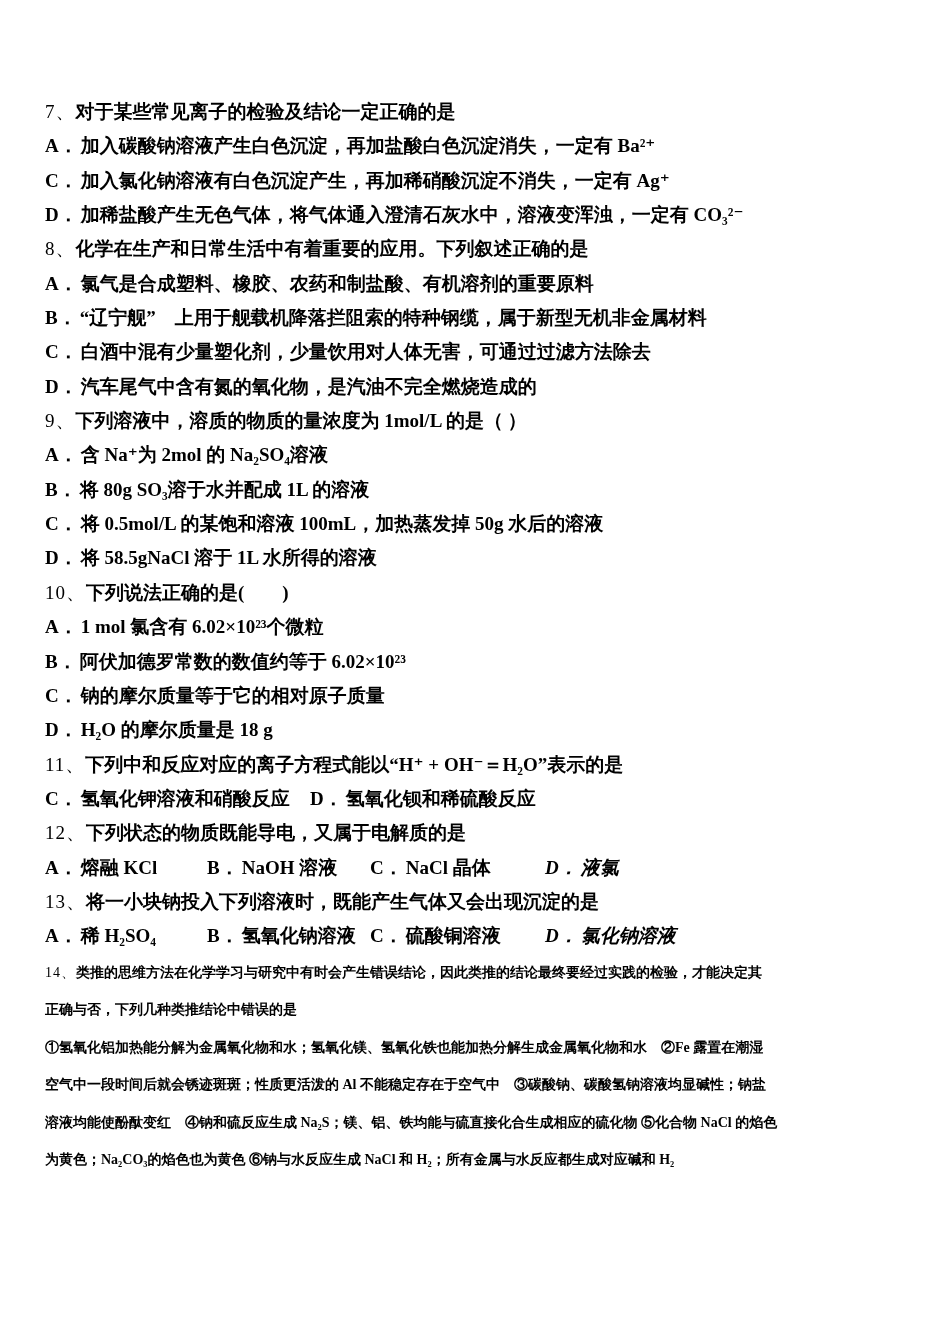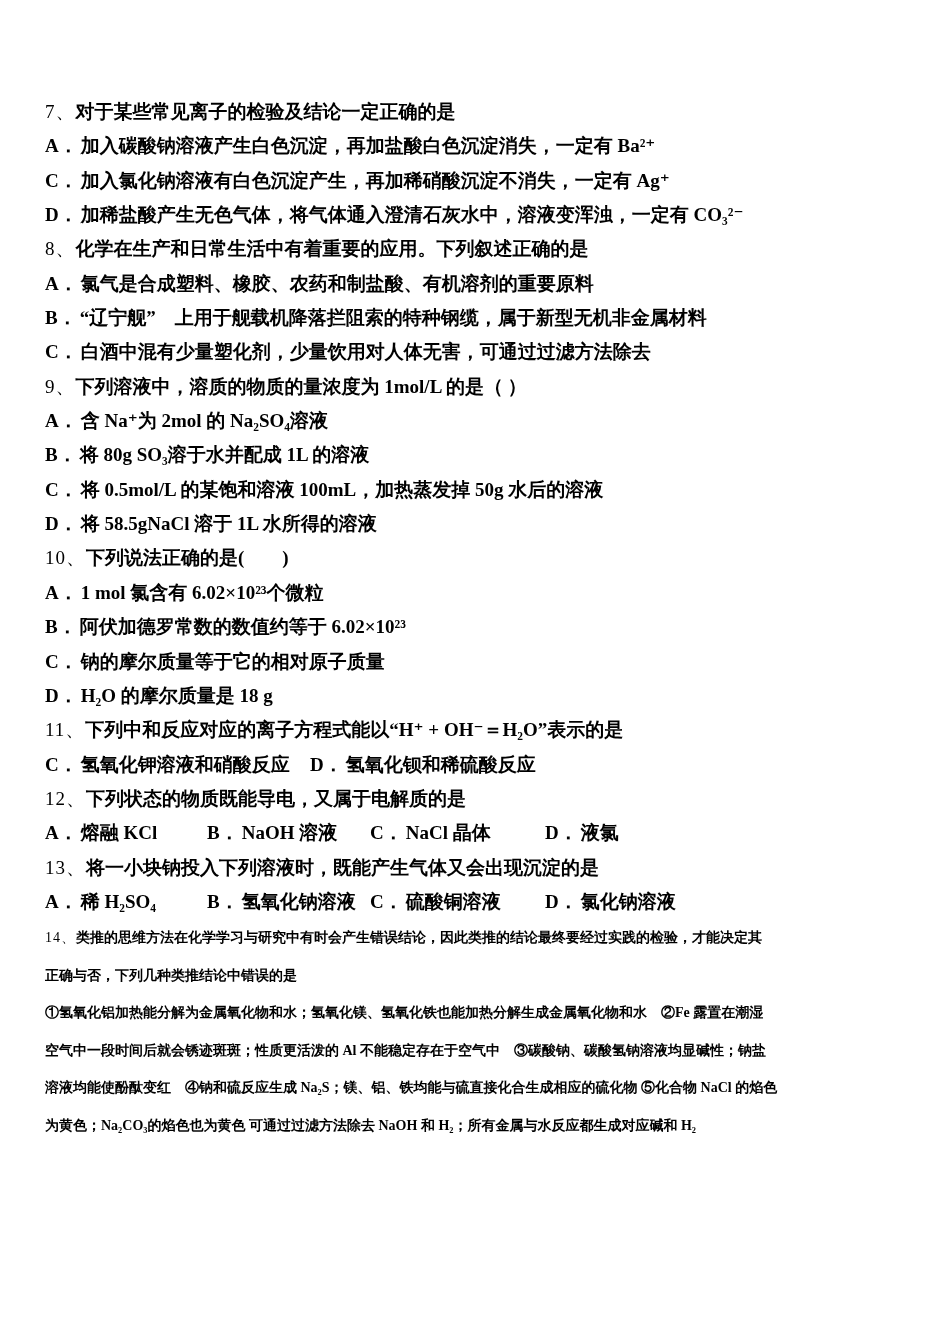--- a/index.html
+++ b/index.html
@@ -31,21 +31,21 @@
   }
   .olabel {
     margin-right: 3px;
   }
   
   .cols2 .col1 { display: inline-block; width: 265px; }
   
   .cols4 .c1 { display: inline-block; width: 162px; }
   .cols4 .c2 { display: inline-block; width: 163px; }
   .cols4 .c3 { display: inline-block; width: 175px; }
-  .cols4 .c4 { display: inline-block; }
+  .cols4 .c4 { display: inline-block; font-style: italic; }
   
   .q14 .line {
     height: 37.5px;
     line-height: 37.5px;
     font-size: 14px;
   }
 </style>
 </head>
 <body>
 
@@ -56,20 +56,21 @@
     <div class="line"><span class="olabel">A．</span><span>加入碳酸钠溶液产生白色沉淀，再加盐酸白色沉淀消失，一定有 Ba²⁺</span></div>
     <div class="line"><span class="olabel">C．</span><span>加入氯化钠溶液有白色沉淀产生，再加稀硝酸沉淀不消失，一定有 Ag⁺</span></div>
     <div class="line"><span class="olabel">D．</span><span>加稀盐酸产生无色气体，将气体通入澄清石灰水中，溶液变浑浊，一定有 CO₃²⁻</span></div>
   </section>
 
   <section>
     <div class="line"><span class="qnum">8、</span><span>化学在生产和日常生活中有着重要的应用。下列叙述正确的是</span></div>
     <div class="line"><span class="olabel">A．</span><span>氯气是合成塑料、橡胶、农药和制盐酸、有机溶剂的重要原料</span></div>
     <div class="line"><span class="olabel">B．</span><span>“辽宁舰”　上用于舰载机降落拦阻索的特种钢缆，属于新型无机非金属材料</span></div>
     <div class="line"><span class="olabel">C．</span><span>白酒中混有少量塑化剂，少量饮用对人体无害，可通过过滤方法除去</span></div>
+    <div class="line"><span class="olabel">D．</span><span>汽车尾气中含有氮的氧化物，是汽油不完全燃烧造成的</span></div>
   </section>
 
   <section>
     <div class="line"><span class="qnum">9、</span><span>下列溶液中，溶质的物质的量浓度为 1mol/L 的是（ ）</span></div>
     <div class="line"><span class="olabel">A．</span><span>含 Na⁺为 2mol 的 Na₂SO₄溶液</span></div>
     <div class="line"><span class="olabel">B．</span><span>将 80g SO₃溶于水并配成 1L 的溶液</span></div>
     <div class="line"><span class="olabel">C．</span><span>将 0.5mol/L 的某饱和溶液 100mL，加热蒸发掉 50g 水后的溶液</span></div>
     <div class="line"><span class="olabel">D．</span><span>将 58.5gNaCl 溶于 1L 水所得的溶液</span></div>
   </section>
 
@@ -101,16 +102,16 @@
       <span class="c1"><span class="olabel">A．</span><span>稀 H₂SO₄</span></span><span class="c2"><span class="olabel">B．</span><span>氢氧化钠溶液</span></span><span class="c3"><span class="olabel">C．</span><span>硫酸铜溶液</span></span><span class="c4"><span class="olabel">D．</span><span>氯化钠溶液</span></span>
     </div>
   </section>
 
   <section class="q14">
     <div class="line"><span class="qnum">14、</span><span>类推的思维方法在化学学习与研究中有时会产生错误结论，因此类推的结论最终要经过实践的检验，才能决定其</span></div>
     <div class="line"><span>正确与否，下列几种类推结论中错误的是</span></div>
     <div class="line"><span>①氢氧化铝加热能分解为金属氧化物和水；氢氧化镁、氢氧化铁也能加热分解生成金属氧化物和水　②Fe 露置在潮湿</span></div>
     <div class="line"><span>空气中一段时间后就会锈迹斑斑；性质更活泼的 Al 不能稳定存在于空气中　③碳酸钠、碳酸氢钠溶液均显碱性；钠盐</span></div>
     <div class="line"><span>溶液均能使酚酞变红　④钠和硫反应生成 Na₂S；镁、铝、铁均能与硫直接化合生成相应的硫化物 ⑤化合物 NaCl 的焰色</span></div>
-    <div class="line"><span>为黄色；Na₂CO₃的焰色也为黄色 可通过过滤方法除去 NaOH 和 H₂；所有金属与水反应都生成对应碱和 H₂</span></div>
+    <div class="line"><span>为黄色；Na₂CO₃的焰色也为黄色 ⑥钠与水反应生成 NaCl 和 H₂；所有金属与水反应都生成对应碱和 H₂</span></div>
   </section>
 
 </div>
 
 </body></html>

